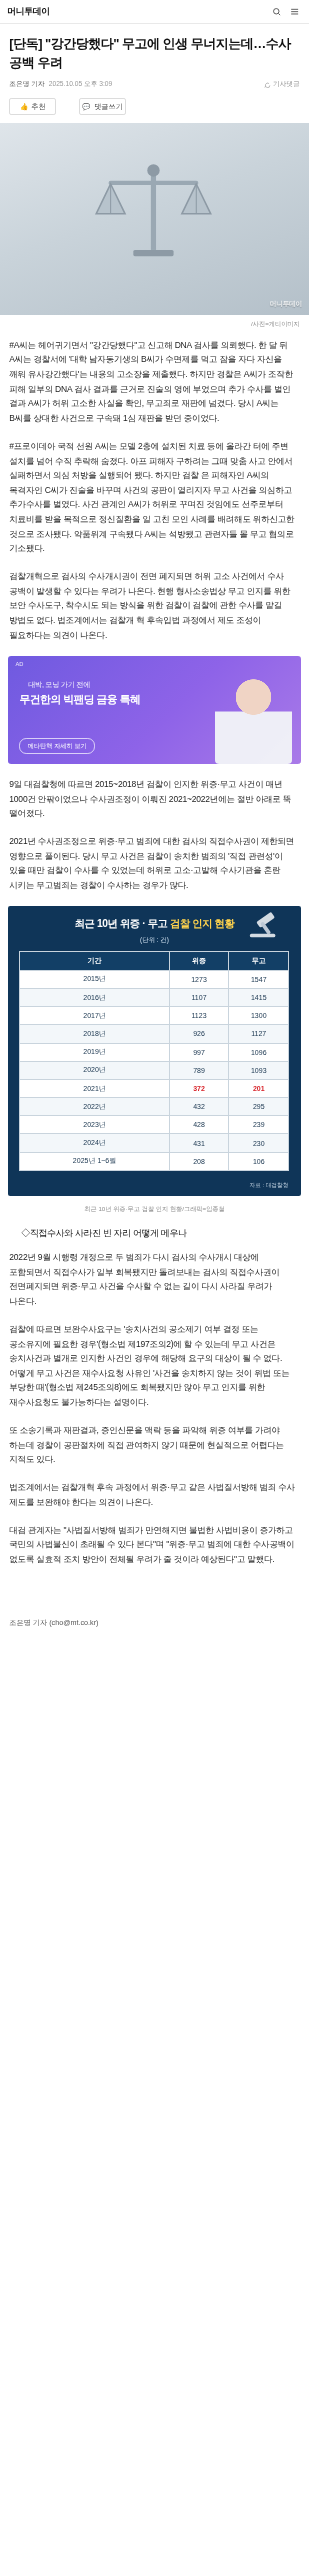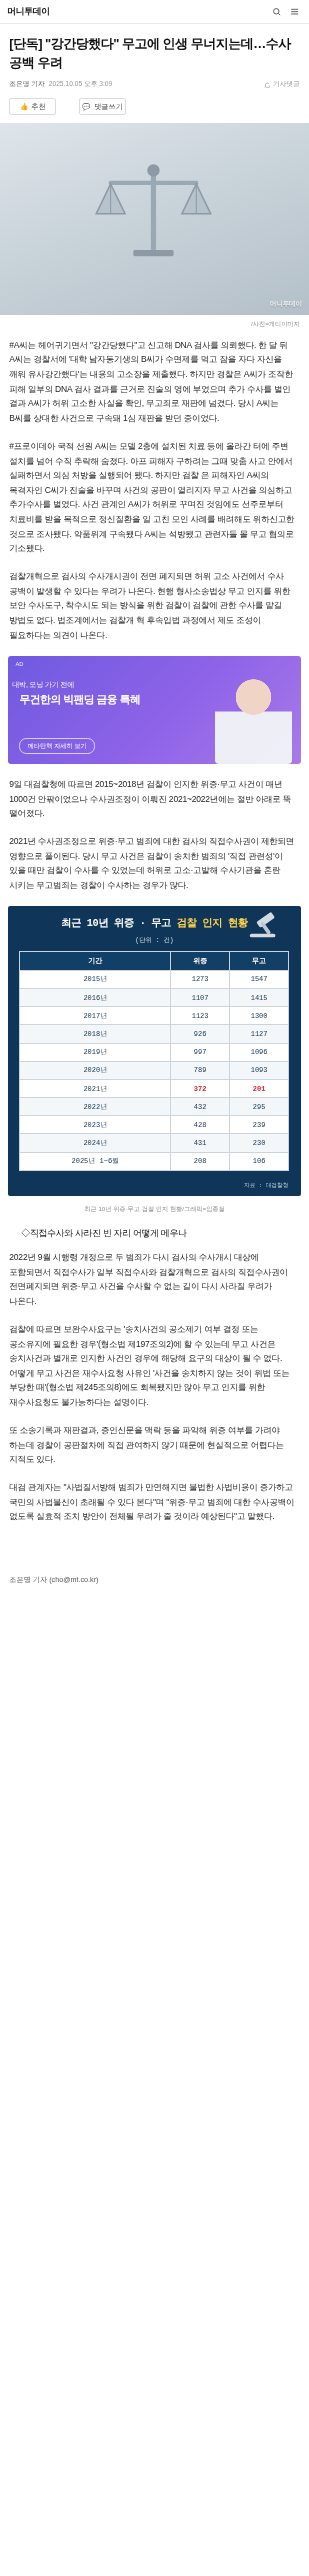--- a/index.html
+++ b/index.html
@@ -137,21 +137,21 @@
     background: linear-gradient(135deg,#6f5ae0 0%, #8e63e8 55%, #a97ae8 100%);
     position: relative;
     overflow: hidden;
     color: #fff;
   }
   .ad .ad-tag {
     position: absolute; top: 5.2px; left: 7.2px;
     font-size: 5.7px; opacity: .85;
   }
   .ad .ad-t1 {
-    position: absolute; top: 24px; left: 4px;
+    position: absolute; top: 24px; left: 20px;
     font-size: 7.2px; letter-spacing: -0.3px; opacity: .95;
   }
   .ad .ad-t2 {
     position: absolute; top: 36px; left: 11.3px;
     font-size: 10.8px; font-weight: bold; letter-spacing: -0.5px;
     line-height: 1.3;
   }
   .ad .ad-badge {
     position: absolute; bottom: 9.3px; left: 11.3px;
     border: 0.5px solid rgba(255,255,255,.7);
@@ -167,21 +167,20 @@
     border-radius: 50% 50% 4.1px 4.1px / 30% 30% 4.1px 4.1px;
     opacity: .96;
   }
 
   
   .figure {
     margin: 5.2px 8.2px 3.1px 8.2px;
     background: #0f3558;
     border-radius: 2.1px;
     overflow: hidden;
-    font-family: Liberation Mono, monospace;
   }
   .fig-head {
     padding: 11.3px 0 5.2px 0;
     text-align: center;
     position: relative;
   }
   .fig-title {
     color: #fff;
     font-size: 10.3px;
     font-weight: bold;
@@ -422,23 +421,24 @@
         </tr>
       </tbody>
     </table>
     <div class="fig-note">자료 : 대검찰청</div>
   </div>
   <div class="fig-caption">최근 10년 위증·무고 검찰 인지 현황/그래픽=임종철</div>
 
   <div class="subhead">◇직접수사와 사라진 빈 자리 어떻게 메우나</div>
 
   <div class="body">
-    <p>2022년 9월 시행령 개정으로 두 범죄가 다시 검사의 수사개시 대상에 포함되면서 직접수사가 일부 직접수사와 검찰개혁으로 검사의 직접수사권이 전면폐지되면 위증·무고 사건을 수사할 수 없는 길이 다시 사라질 우려가 나온다.</p>
+    <p>2022년 9월 시행령 개정으로 두 범죄가 다시 검사의 수사개시 대상에 포함되면서 직접수사가 일부 회복됐지만 돌려보내는 검사의 직접수사권이 전면폐지되면 위증·무고 사건을 수사할 수 없는 길이 다시 사라질 우려가 나온다.</p>
     <p>검찰에 따르면 보완수사요구는 '송치사건의 공소제기 여부 결정 또는 공소유지에 필요한 경우'(형소법 제197조의2)에 할 수 있는데 무고 사건은 송치사건과 별개로 인지한 사건인 경우에 해당해 요구의 대상이 될 수 없다. 어떻게 무고 사건은 재수사요청 사유인 '사건을 송치하지 않는 것이 위법 또는 부당한 때'(형소법 제245조의8)에도 회복됐지만 않아 무고 인지를 위한 재수사요청도 불가능하다는 설명이다.</p>
     <p>또 소송기록과 재판결과, 증인신문을 맥락 등을 파악해 위증 여부를 가려야 하는데 경찰이 공판절차에 직접 관여하지 않기 때문에 현실적으로 어렵다는 지적도 있다.</p>
+    <p>법조계에서는 검찰개혁 후속 과정에서 위증·무고 같은 사법질서방해 범죄 수사 제도를 보완해야 한다는 의견이 나온다.</p>
     <p>대검 관계자는 "사법질서방해 범죄가 만연해지면 불법한 사법비용이 증가하고 국민의 사법불신이 초래될 수 있다 본다"며 "위증·무고 범죄에 대한 수사공백이 없도록 실효적 조치 방안이 전체될 우려가 줄 것이라 예상된다"고 말했다.</p>
   </div>
 
   <div class="signature">조은명 기자 (cho@mt.co.kr)</div>
 
   <div class="spacer-bottom"></div>
 </div>
 
 
 </body></html>

